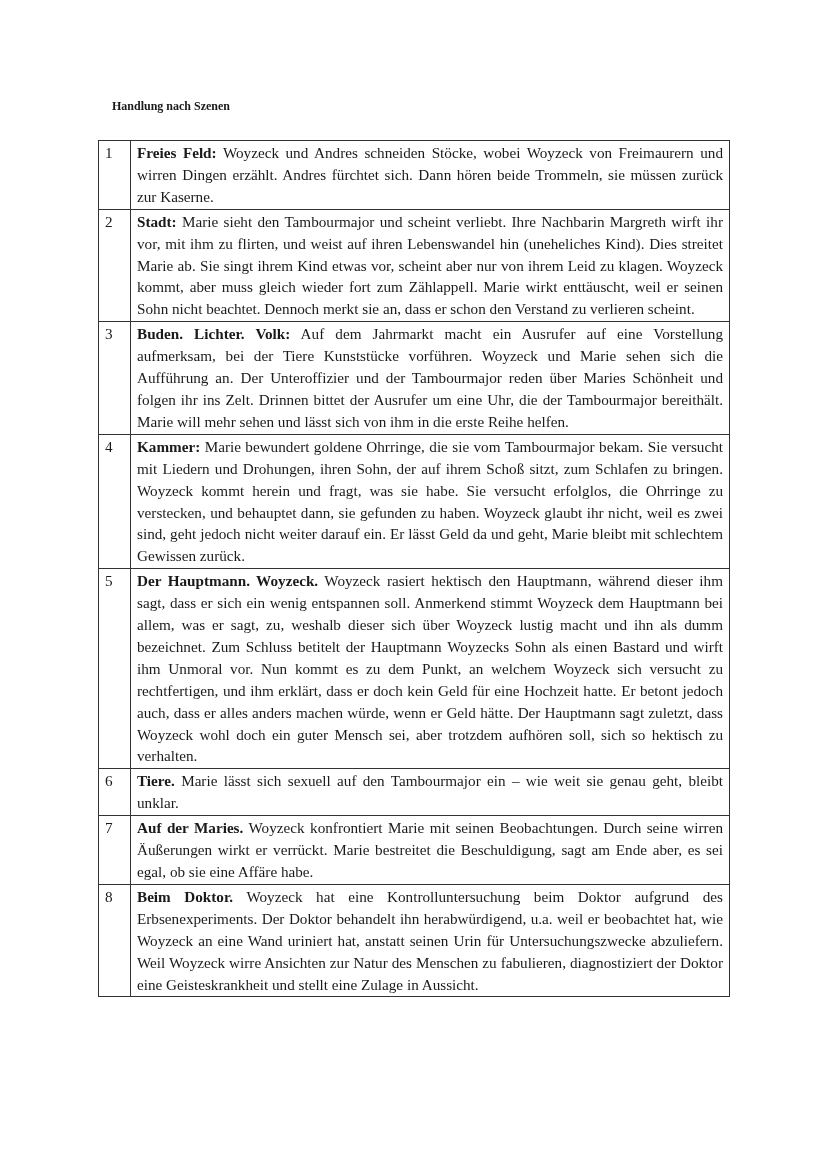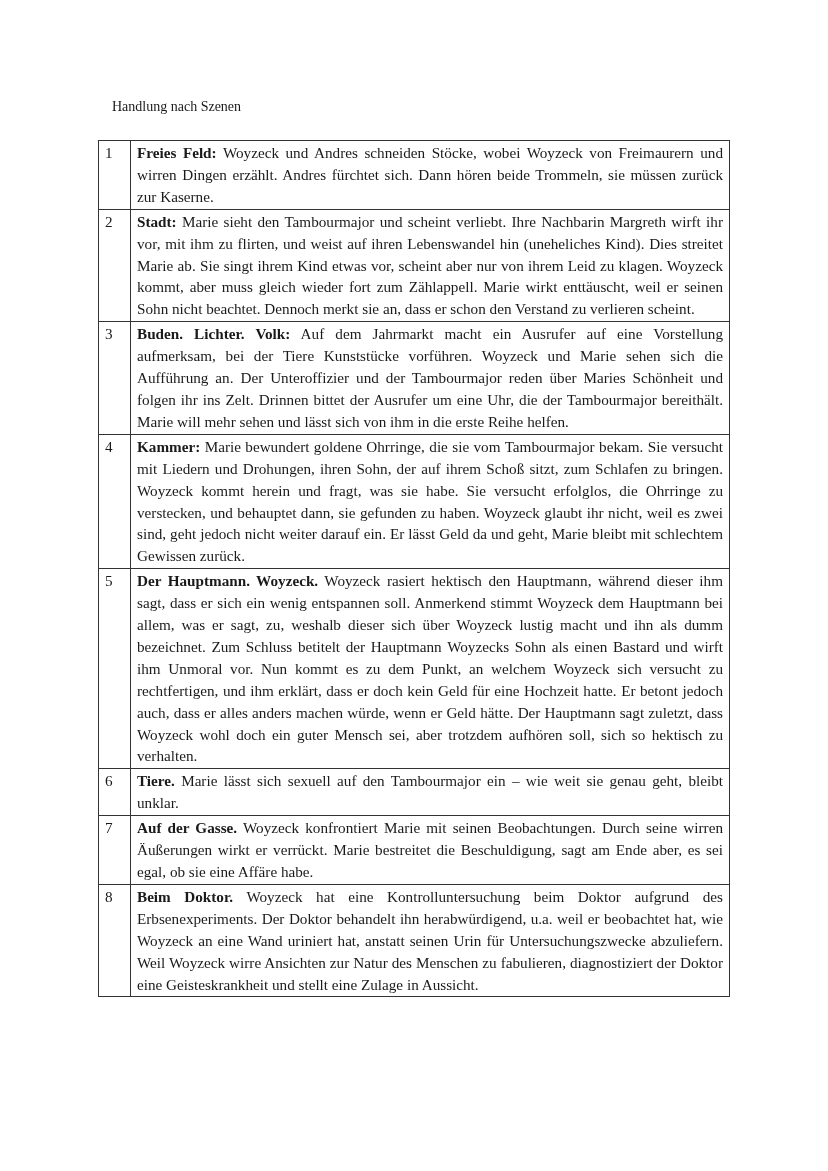--- a/index.html
+++ b/index.html
@@ -3,21 +3,21 @@
 <meta charset="utf-8">
 <style>
   html, body { margin: 0; padding: 0; background: #ffffff; }
   body {
     width: 828px; height: 1171px; position: relative; overflow: hidden;
     font-family: "Liberation Serif", "DejaVu Serif", serif;
     color: #1a1a1a;
   }
   .page-title {
     position: absolute; left: 112px; top: 99px;
-    font-size: 14px; font-weight: normal; margin: 0;
+    font-size: 12px; font-weight: bold; margin: 0;
   }
   table.scenes {
     position: absolute; left: 98px; top: 140px;
     width: 632px;
     border-collapse: collapse;
     font-size: 15.2px;
     line-height: 21.9px;
   }
   table.scenes td {
     border: 1.3px solid #333;
@@ -54,20 +54,20 @@
     <tr>
       <td class="num">5</td>
       <td class="desc"><span class="scene-title">Der Hauptmann. Woyzeck.</span><span> Woyzeck rasiert hektisch den Hauptmann, während die­ser ihm sagt, dass er sich ein wenig entspannen soll. Anmerkend stimmt Woyzeck dem Hauptmann bei allem, was er sagt, zu, weshalb dieser sich über Woyzeck lustig macht und ihn als dumm bezeichnet. Zum Schluss betitelt der Hauptmann Woyzecks Sohn als einen Bastard und wirft ihm Unmoral vor. Nun kommt es zu dem Punkt, an wel­chem Woyzeck sich versucht zu rechtfertigen, und ihm erklärt, dass er doch kein Geld für eine Hochzeit hatte. Er betont jedoch auch, dass er alles anders machen würde, wenn er Geld hätte. Der Hauptmann sagt zuletzt, dass Woyzeck wohl doch ein guter Mensch sei, aber trotzdem aufhören soll, sich so hektisch zu verhalten.</span></td>
     </tr>
     <tr>
       <td class="num">6</td>
       <td class="desc"><span class="scene-title">Tiere.</span><span> Marie lässt sich sexuell auf den Tambourmajor ein – wie weit sie genau geht, bleibt unklar.</span></td>
     </tr>
     <tr>
       <td class="num">7</td>
-      <td class="desc"><span class="scene-title">Auf der Gasse.</span><span> Woyzeck konfrontiert Marie mit seinen Beobachtungen. Durch seine wirren Äußerungen wirkt er verrückt. Marie bestreitet die Beschuldigung, sagt am Ende aber, es sei egal, ob sie eine Affäre habe.</span></td>
+      <td class="desc"><span class="scene-title">Auf der Maries.</span><span> Woyzeck konfrontiert Marie mit seinen Beobachtungen. Durch seine wirren Äußerungen wirkt er verrückt. Marie bestreitet die Beschuldigung, sagt am Ende aber, es sei egal, ob sie eine Affäre habe.</span></td>
     </tr>
     <tr>
       <td class="num">8</td>
       <td class="desc"><span class="scene-title">Beim Doktor.</span><span> Woyzeck hat eine Kontrolluntersuchung beim Doktor aufgrund des Erbsenexperiments. Der Doktor behandelt ihn herabwürdigend, u.a. weil er beobachtet hat, wie Woyzeck an eine Wand uriniert hat, anstatt seinen Urin für Untersuchungs­zwecke abzuliefern. Weil Woyzeck wirre Ansichten zur Natur des Menschen zu fabu­lieren, diagnostiziert der Doktor eine Geisteskrankheit und stellt eine Zulage in Aus­sicht.</span></td>
     </tr>
   </tbody>
 </table>
 
 </body></html>

